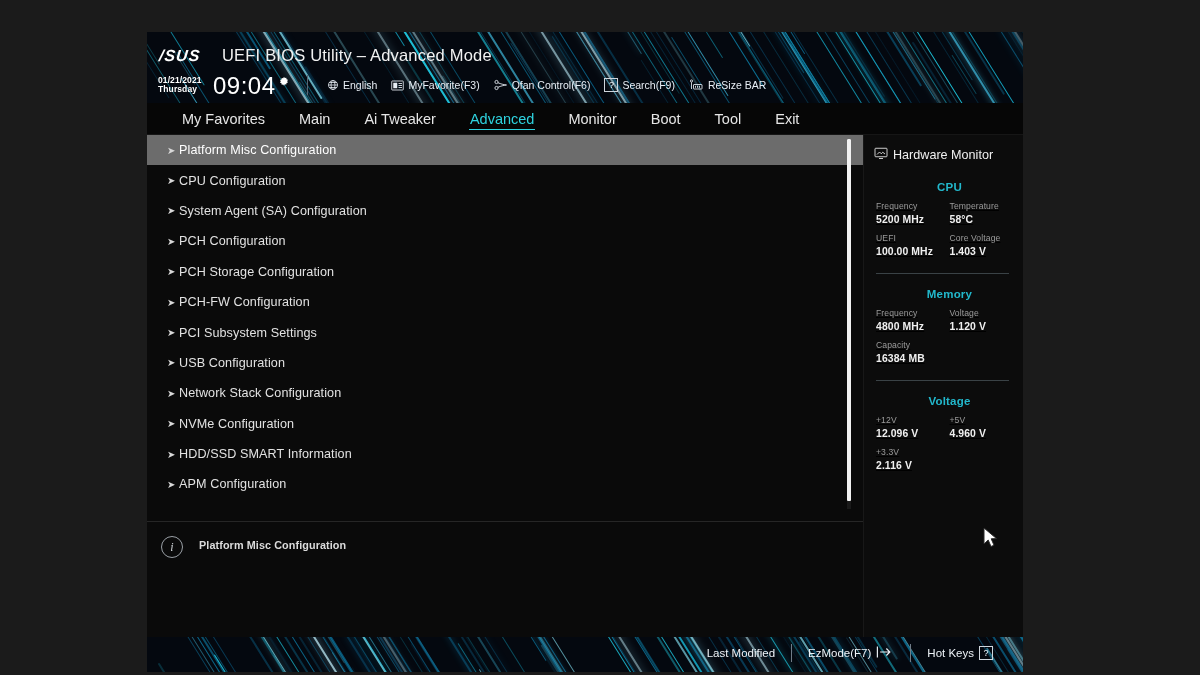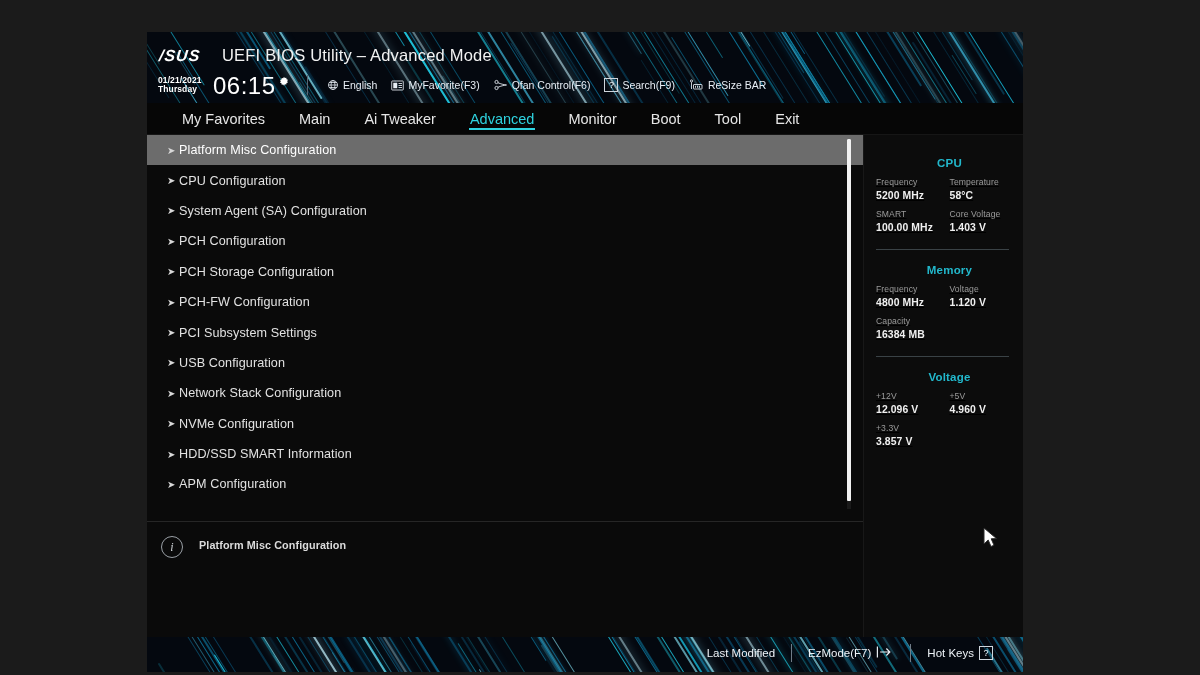--- a/index.html
+++ b/index.html
@@ -63,21 +63,21 @@
     display:flex; align-items:center; gap:14px;
     font-size:10.5px; color:#e8eef5;
   }
   .hdr-tool { display:flex; align-items:center; gap:4px; white-space:nowrap; }
   .hdr-tool svg { display:block; }
 
   
   #navbar {
     position:relative; height:32px; width:100%;
     background:#060606;
-    display:flex; align-items:center;
+    display:flex; 
     padding-left:18px;
     border-bottom:1px solid #161616;
   }
   .tab {
     font-size:14.5px; color:#e6e6e6;
     padding:0 17px; height:32px; line-height:32px;
     position:relative; white-space:nowrap;
   }
   .tab.active { color:#2fd3e0; }
   .tab.active::after {
@@ -311,21 +311,21 @@
           <i style="width: 288.892px; height: 1.6px; left: 15.1289px; top: 67.3242px; background: rgb(191, 238, 251); opacity: 0.67; box-shadow: rgb(143, 220, 242) 0px 0px 8px;"></i>
         </div>
       <div class="hdr-inner">
         <div class="asus-logo">/SUS</div>
         <div class="title-main">UEFI BIOS Utility – Advanced Mode</div>
 
         <div class="dt-block">
           <div class="dt-date">01/21/2021</div>
           <div class="dt-day">Thursday</div>
         </div>
-        <div class="clock">06:15</div>
+        <div class="clock">09:04</div>
         <div class="gear-ic">
           <svg width="12" height="12" viewBox="0 0 24 24" fill="#ffffff">
             <path d="M12 8a4 4 0 100 8 4 4 0 000-8zm0 2.2a1.8 1.8 0 110 3.6 1.8 1.8 0 010-3.6z"></path>
             <path d="M12 1.5l1.6 2.6 3-.6.5 3 2.8 1.2-1.5 2.6 1.5 2.6-2.8 1.2-.5 3-3-.6L12 19.5l-1.6-2.6-3 .6-.5-3-2.8-1.2L5.6 10.7 4.1 8.1l2.8-1.2.5-3 3 .6L12 1.5z"></path>
           </svg>
         </div>
         <div class="hdr-sep" style="left:160px;"></div>
 
         <div class="hdr-tools">
           <div class="hdr-tool">
@@ -450,35 +450,45 @@
           <div id="vthumb"></div>
         </div>
 
         <div id="helprow">
           <div class="info-ic">i</div>
           <div id="helptext">Platform Misc Configuration</div>
         </div>
       </div>
 
       <div id="hwmon">
+        <div class="hw-title">
+          <span>
+            <svg width="14" height="13" viewBox="0 0 28 26" fill="none" stroke="#f0f0f0" stroke-width="1.7">
+              <rect x="2" y="2.5" width="24" height="17" rx="1.5"></rect>
+              <path d="M6 15l5-5 3.5 3.5 3-3L22 14"></path>
+              <path d="M10 23h8"></path>
+            </svg>
+          </span>
+          <span>Hardware Monitor</span>
+        </div>
         <div id="hwsections">
             <div class="hw-sec">CPU</div>
             <div class="hw-grid">
               <div class="hw-cell">
                 <div class="hw-k">Frequency</div>
                 <div class="hw-v">5200 MHz</div>
               </div>
               <div class="hw-cell">
                 <div class="hw-k">Temperature</div>
                 <div class="hw-v">58°C</div>
               </div>
             </div>
             <div class="hw-grid">
               <div class="hw-cell">
-                <div class="hw-k">SMART</div>
+                <div class="hw-k">UEFI</div>
                 <div class="hw-v">100.00 MHz</div>
               </div>
               <div class="hw-cell">
                 <div class="hw-k">Core Voltage</div>
                 <div class="hw-v">1.403 V</div>
               </div>
             </div>
             <div class="hw-div"></div>
             <div class="hw-sec">Memory</div>
             <div class="hw-grid">
@@ -505,21 +515,21 @@
                 <div class="hw-v">12.096 V</div>
               </div>
               <div class="hw-cell">
                 <div class="hw-k">+5V</div>
                 <div class="hw-v">4.960 V</div>
               </div>
             </div>
             <div class="hw-grid">
               <div class="hw-cell">
                 <div class="hw-k">+3.3V</div>
-                <div class="hw-v">3.857 V</div>
+                <div class="hw-v">2.116 V</div>
               </div>
             </div>
           </div>
       </div>
     </div>
 
     <div id="footer">
       <div class="bgstreaks" id="ft-bg">
           <i style="width: 359.178px; height: 0.8352px; left: 621.635px; top: 71.9604px; background: rgb(127, 217, 234); opacity: 0.6;"></i>
           <i style="width: 161.88px; height: 1.48068px; left: 452.49px; top: 29.2947px; background: rgb(31, 208, 232); opacity: 0.76;"></i>

